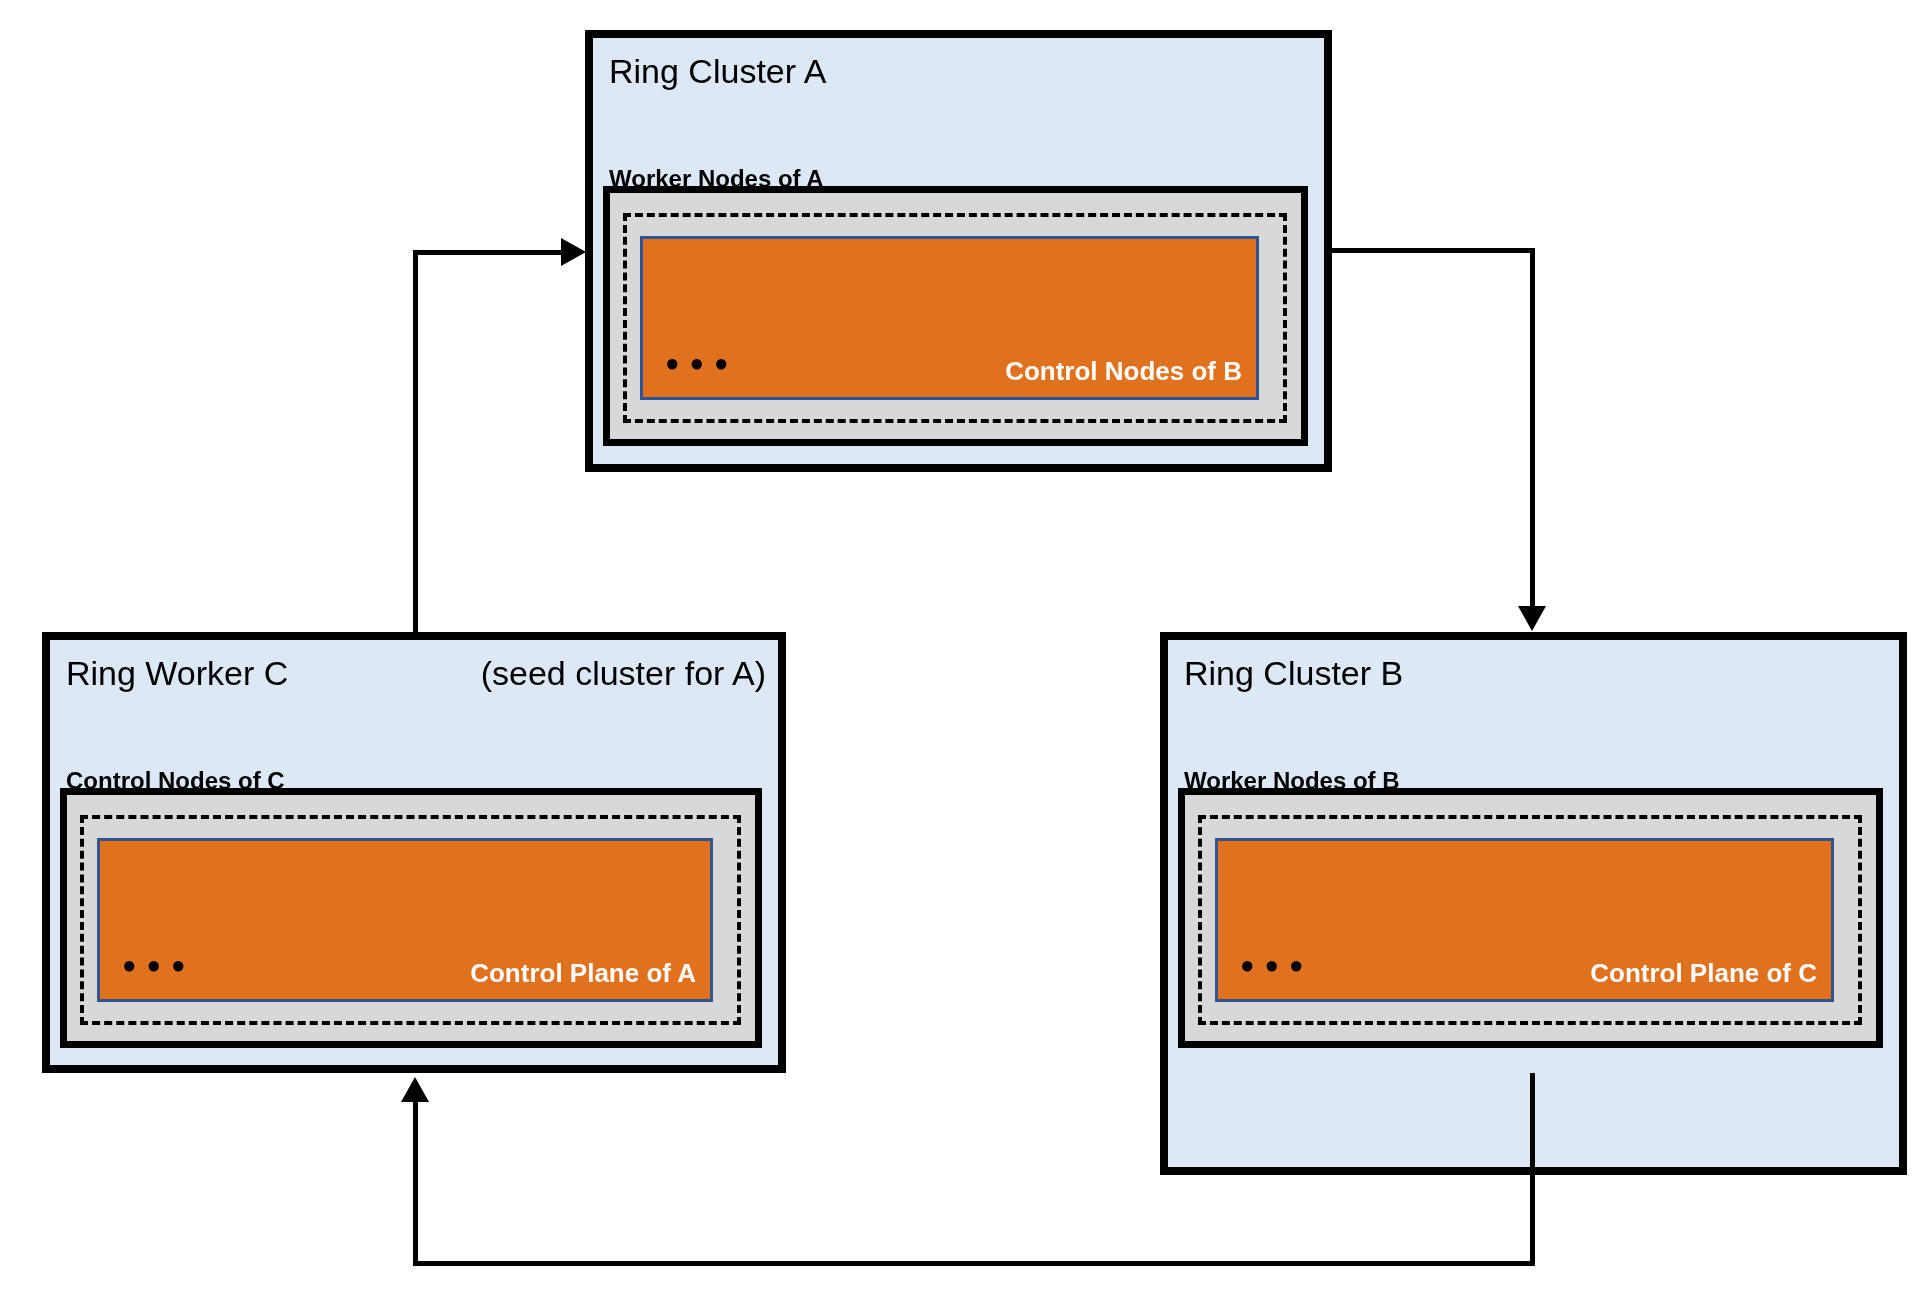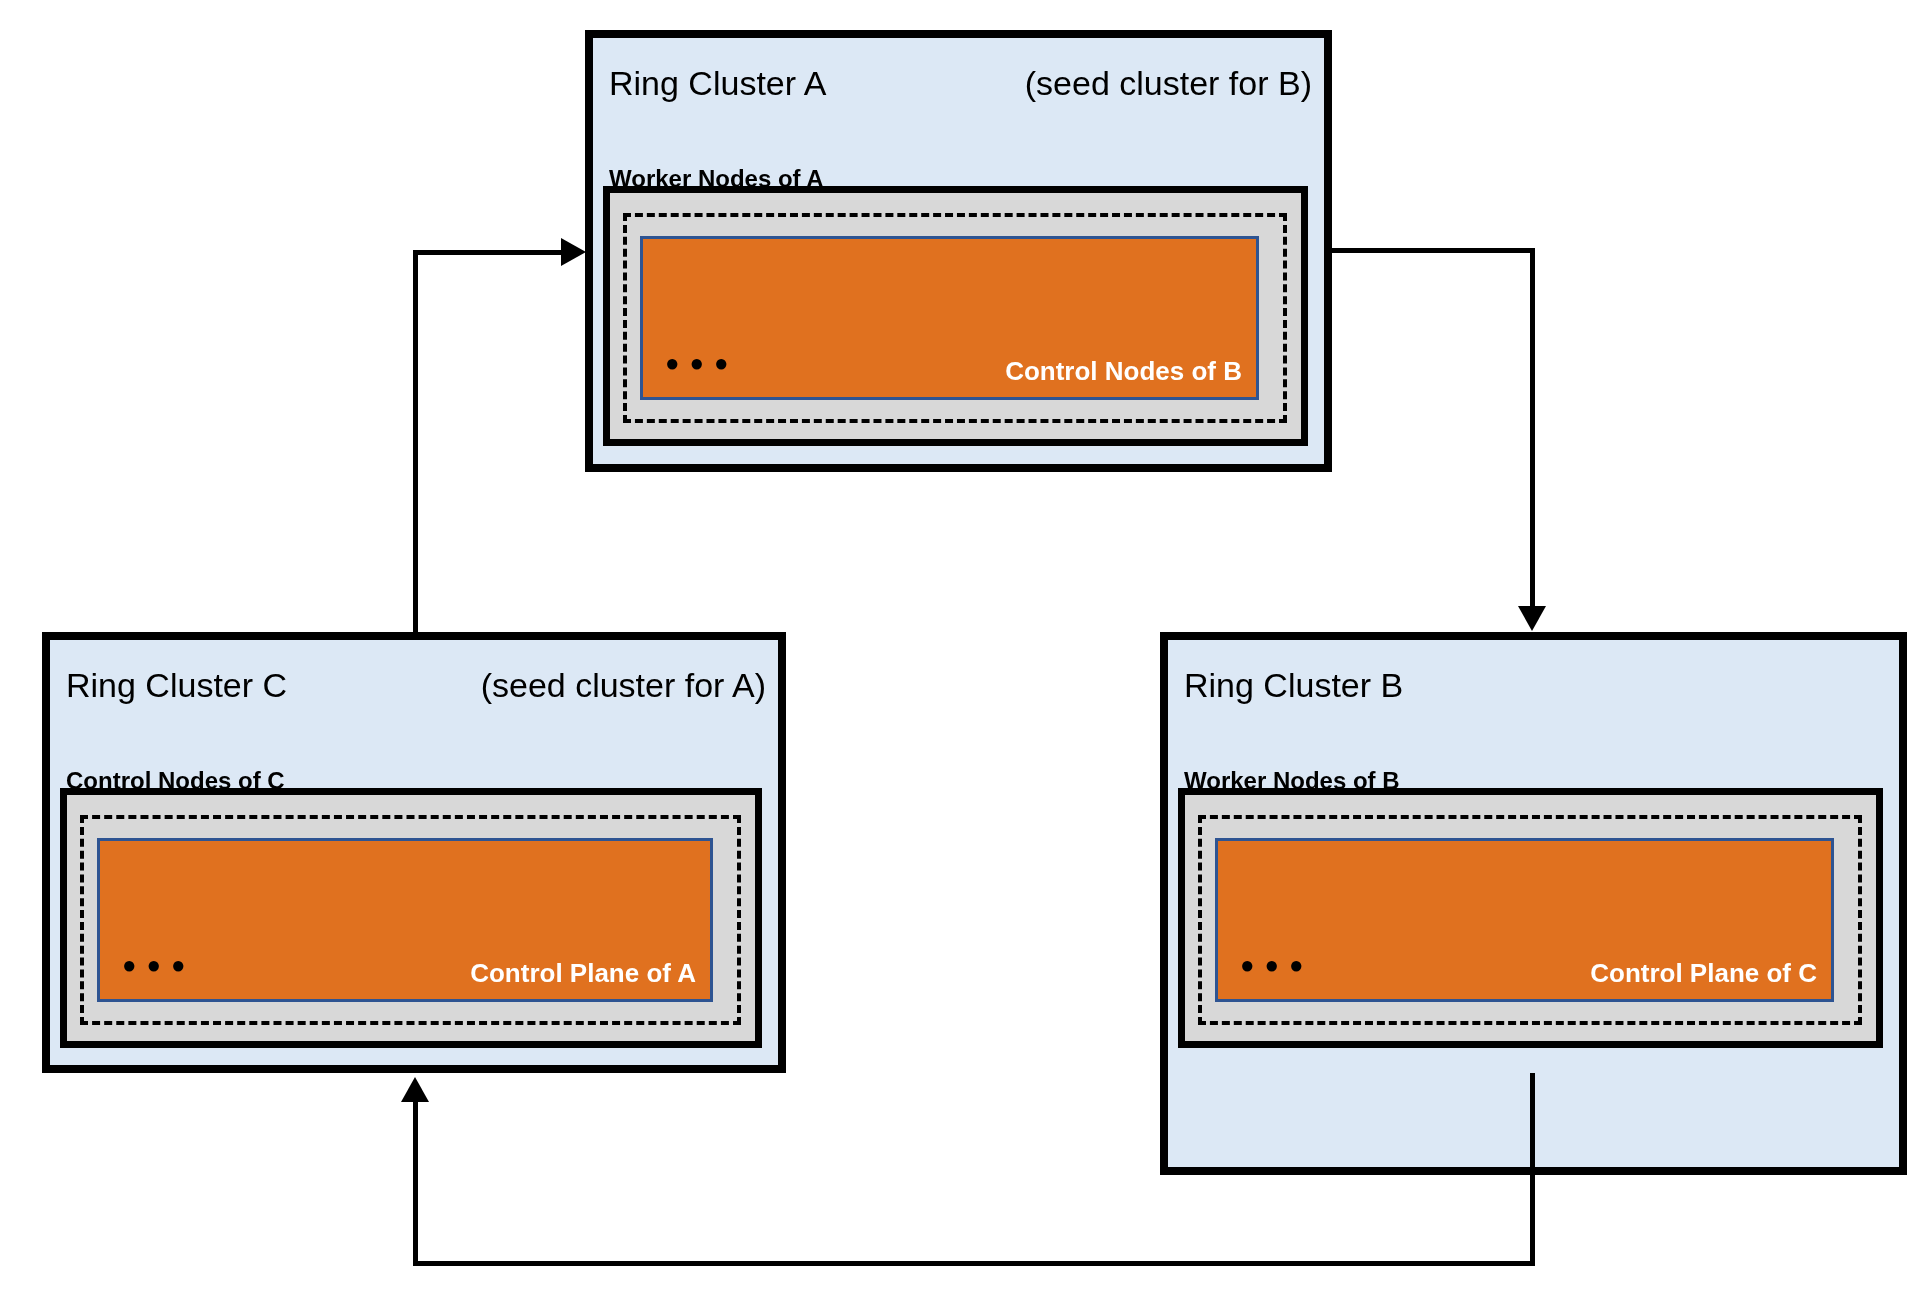--- a/index.html
+++ b/index.html
@@ -22,21 +22,21 @@
     box-sizing: border-box;
     background: var(--cluster-bg, #DCE8F5);
     border: 8px solid var(--line-color, #000);
   }
   .cluster-a { left: 585px; top: 30px;  width: 747px; height: 442px; }
   .cluster-c { left: 42px;  top: 632px; width: 744px; height: 441px; }
   .cluster-b { left: 1160px;top: 632px; width: 747px; height: 543px; }
 
   .title-row {
     position: absolute;
-    top: 24px; left: 16px; right: 12px;
+    top: 12px; left: 16px; right: 12px;
     display: flex;
     justify-content: space-between;
     align-items: center;
     font-size: 34px;
     line-height: 1.25;
     color: #000;
     white-space: nowrap;
   }
   .worker-label {
     position: absolute;
@@ -125,38 +125,37 @@
   }
 </style>
 </head>
 <body>
 
 <div id="canvas">
 
   <div class="cluster cluster-a">
     <div class="title-row">
       <span>Ring Cluster A</span>
-      <span>(seed cluster for B)</span>
     </div>
     <div class="worker-label">Worker Nodes of A</div>
     <div class="worker-box">
       <div class="dashed-box">
         <div class="cp-box">
           <div class="cp-row">
             <span class="dots">●●●</span>
             <span class="cp-label">Control Nodes of B</span>
           </div>
         </div>
       </div>
     </div>
   </div>
 
   <div class="cluster cluster-c">
     <div class="title-row">
-      <span>Ring Cluster C</span>
+      <span>Ring Worker C</span>
       <span>(seed cluster for A)</span>
     </div>
     <div class="worker-label">Control Nodes of C</div>
     <div class="worker-box">
       <div class="dashed-box">
         <div class="cp-box">
           <div class="cp-row">
             <span class="dots">●●●</span>
             <span class="cp-label">Control Plane of A</span>
           </div>

